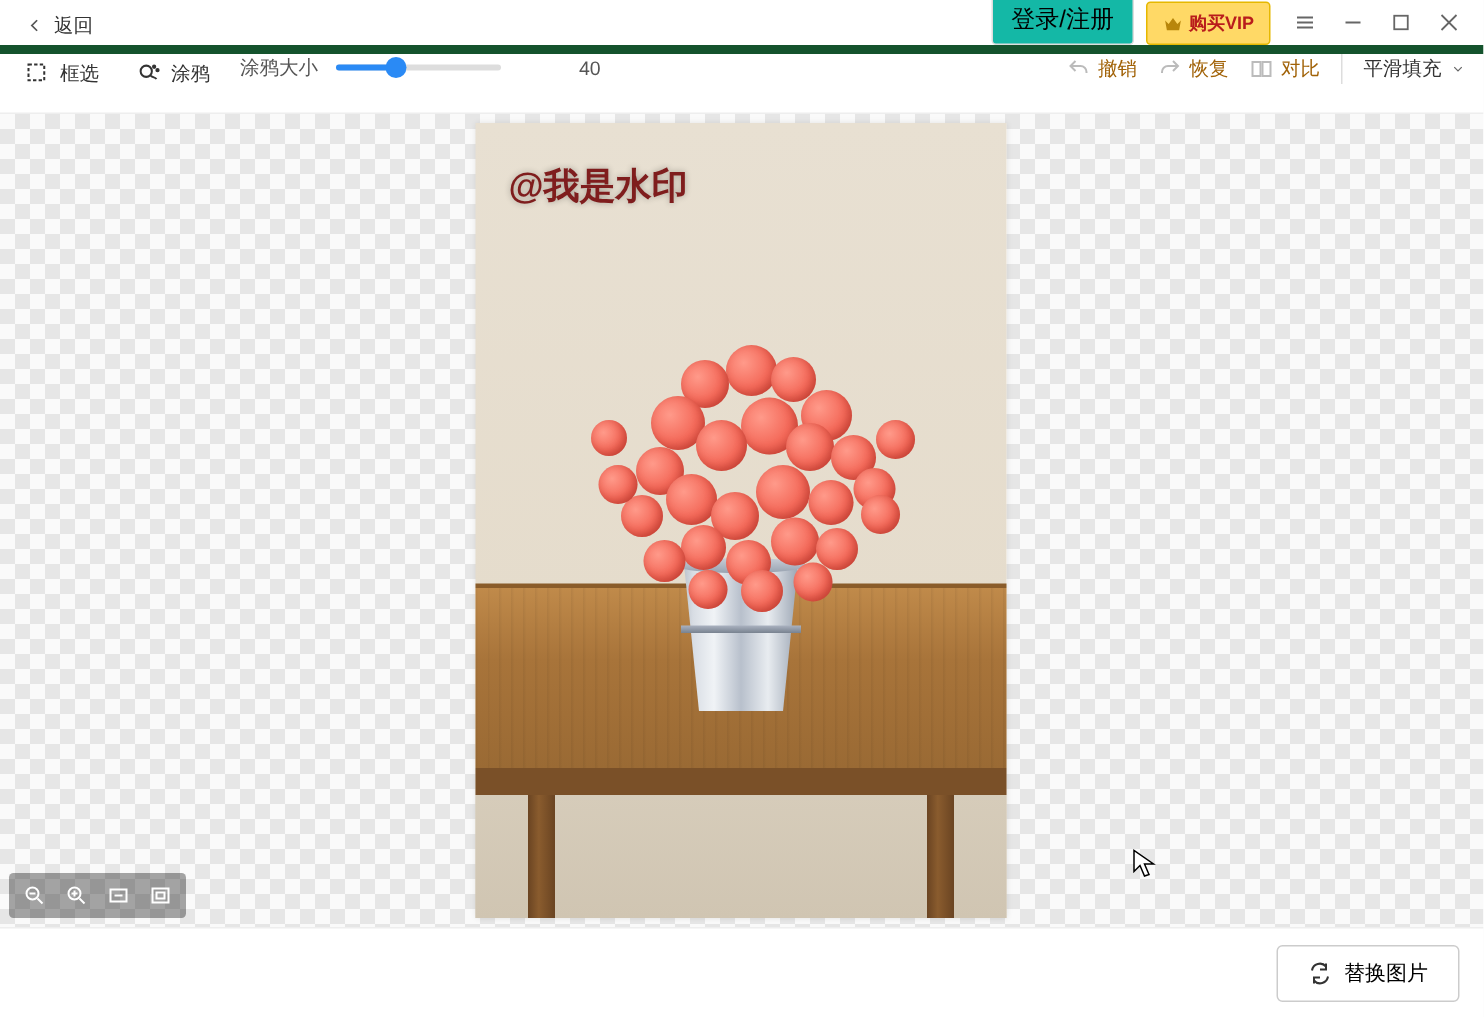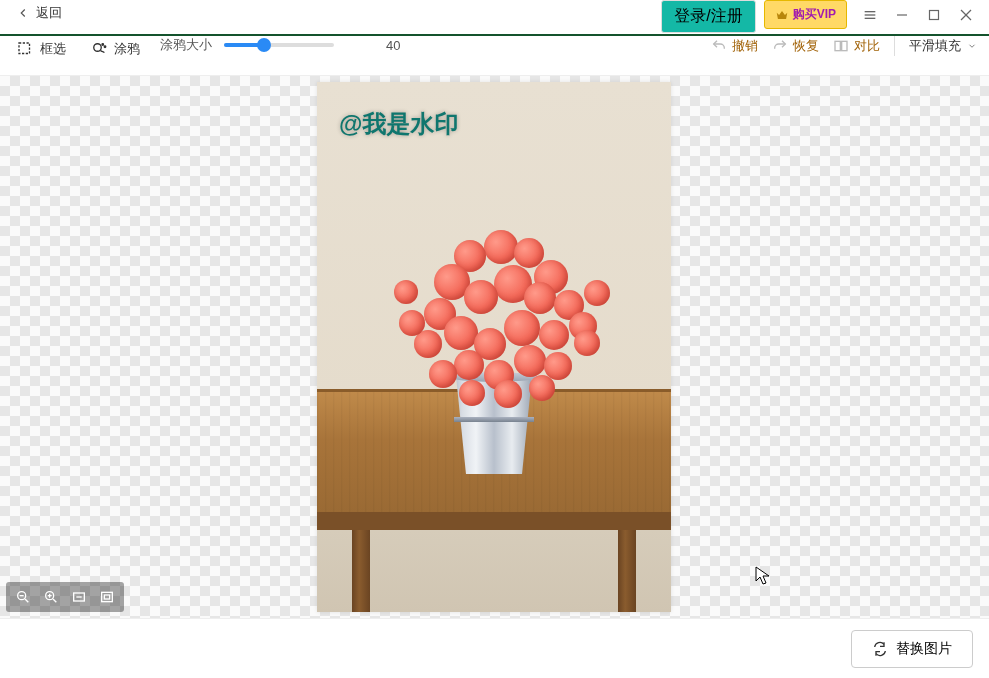--- a/index.html
+++ b/index.html
@@ -1,23 +1,23 @@
 <!DOCTYPE html>
 <html><head>
   <meta charset="utf-8">
   <style>
     * { margin: 0; padding: 0; box-sizing: border-box; }
     body { font-family: "Microsoft YaHei", sans-serif; font-size: 13px; color: #333; background: #fff; width: 989px; height: 678px; overflow: hidden; display: flex; flex-direction: column; }
     
-    .titlebar { height: 36px; display: flex; align-items: flex-start; padding: 0 8px; border-bottom: 2px solid #14532d; }
+    .titlebar { height: 36px; display: flex; align-items: flex-end; padding: 0 8px; border-bottom: 6px solid #14532d; }
     .back-btn { display: flex; align-items: center; gap: 6px; cursor: pointer; padding: 4px 8px; }
     .back-btn svg { width: 14px; height: 14px; }
     .titlebar-spacer { flex: 1; }
     .login-btn { background: #14b8a6; border: 1px solid #ddd; padding: 5px 12px; border-radius: 3px; cursor: pointer; font-size: 16px; }
-    .vip-btn { background: #ffd966; border: 1px solid #e6b800; padding: 5px 10px; border-radius: 3px; cursor: pointer; font-size: 12px; display: flex; align-items: center; gap: 4px; margin-left: 8px; color: #a21caf; font-weight: bold; }
+    .vip-btn { background: #ffd966; border: 1px solid #e6b800; padding: 5px 10px; border-radius: 3px; cursor: pointer; font-size: 12px; display: flex; align-items: center; gap: 4px; margin-left: 8px; color: #b91c1c; font-weight: bold; }
     .vip-btn svg { width: 14px; height: 14px; }
     .win-controls { display: flex; align-items: center; gap: 2px; margin-left: 8px; }
     .win-btn { width: 30px; height: 30px; display: flex; align-items: center; justify-content: center; cursor: pointer; color: #666; }
     .win-btn svg { width: 12px; height: 12px; }
     .menu-btn svg { width: 16px; height: 16px; }
     
     .toolbar { height: 40px; display: flex; align-items: flex-start; padding: 0 12px; gap: 16px; border-bottom: 1px solid #eee; }
     .tool-btn { display: flex; align-items: center; gap: 6px; cursor: pointer; padding: 4px 4px; }
     .tool-btn svg { width: 18px; height: 18px; }
     .slider-group { display: flex; align-items: center; gap: 12px; }
@@ -53,21 +53,21 @@
     .table-shadow { position: absolute; top: 63%; left: 0; right: 0; bottom: 0; background: linear-gradient(180deg, #d6ccba, #d0c5b2); }
     .leg { position: absolute; top: 63%; width: 18px; bottom: 0; background: linear-gradient(90deg, #6a4422, #8a5c2e 40%, #6a4422); }
     .leg.l1 { left: 10%; }
     .leg.l2 { right: 10%; }
     .bucket { position: absolute; left: 50%; transform: translateX(-50%); bottom: 26%; width: 100px; height: 98px; }
     .bucket-body { position: absolute; inset: 0; clip-path: polygon(12% 0, 88% 0, 78% 100%, 22% 100%); background: linear-gradient(90deg, #8892a0 0%, #d8dde4 18%, #f0f3f6 32%, #b8c0cc 50%, #e8ecf0 68%, #9ca6b4 88%, #747e8c 100%); border-radius: 4px; }
     .bucket-rim { position: absolute; top: -4px; left: 6%; right: 6%; height: 10px; background: linear-gradient(180deg, #c8ced8, #98a2b0); border-radius: 50%; }
     .bucket-band { position: absolute; top: 42%; left: 10%; right: 10%; height: 5px; background: linear-gradient(180deg, #aab2c0, #78828f); }
     .flowers { position: absolute; left: 50%; transform: translateX(-50%); bottom: 40%; width: 220px; height: 180px; }
     .flower { position: absolute; border-radius: 50%; background: radial-gradient(circle at 35% 35%, #ff9a8a, #f46a5a 55%, #d84a3e); box-shadow: inset -2px -2px 6px rgba(150,30,20,0.4); }
-    .watermark { position: absolute; top: 26px; left: 22px; color: #0f766e; font-size: 24px; font-weight: 600; text-shadow: 0 0 4px rgba(0,0,0,0.3); }
+    .watermark { position: absolute; top: 26px; left: 22px; color: #7f1d1d; font-size: 24px; font-weight: 600; text-shadow: 0 0 4px rgba(0,0,0,0.3); }
     
     .zoom-tools { position: absolute; left: 6px; bottom: 6px; display: flex; gap: 2px; background: rgba(0,0,0,0.35); padding: 4px; border-radius: 3px; }
     .zoom-btn { width: 26px; height: 22px; display: flex; align-items: center; justify-content: center; cursor: pointer; color: #fff; }
     .zoom-btn svg { width: 16px; height: 16px; }
     
     .cursor { position: absolute; left: 755px; top: 490px; width: 16px; height: 20px; pointer-events: none; }
     
     .footer { height: 60px; display: flex; align-items: center; justify-content: flex-end; padding: 0 16px; gap: 12px; border-top: 1px solid #eee; background: #fff; }
     .replace-btn { display: flex; align-items: center; gap: 8px; padding: 9px 20px; border: 1px solid #ccc; border-radius: 4px; cursor: pointer; font-size: 14px; background: #fff; }
     .replace-btn svg { width: 16px; height: 16px; }

